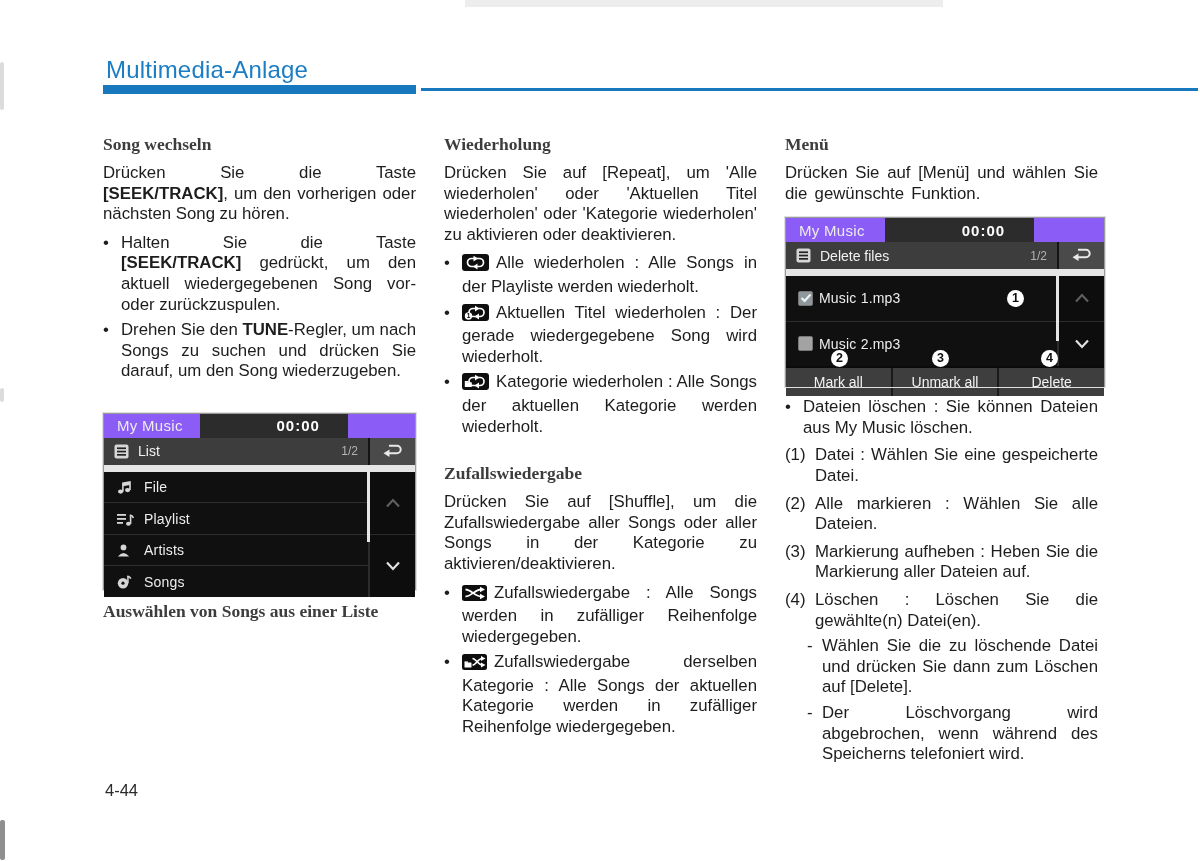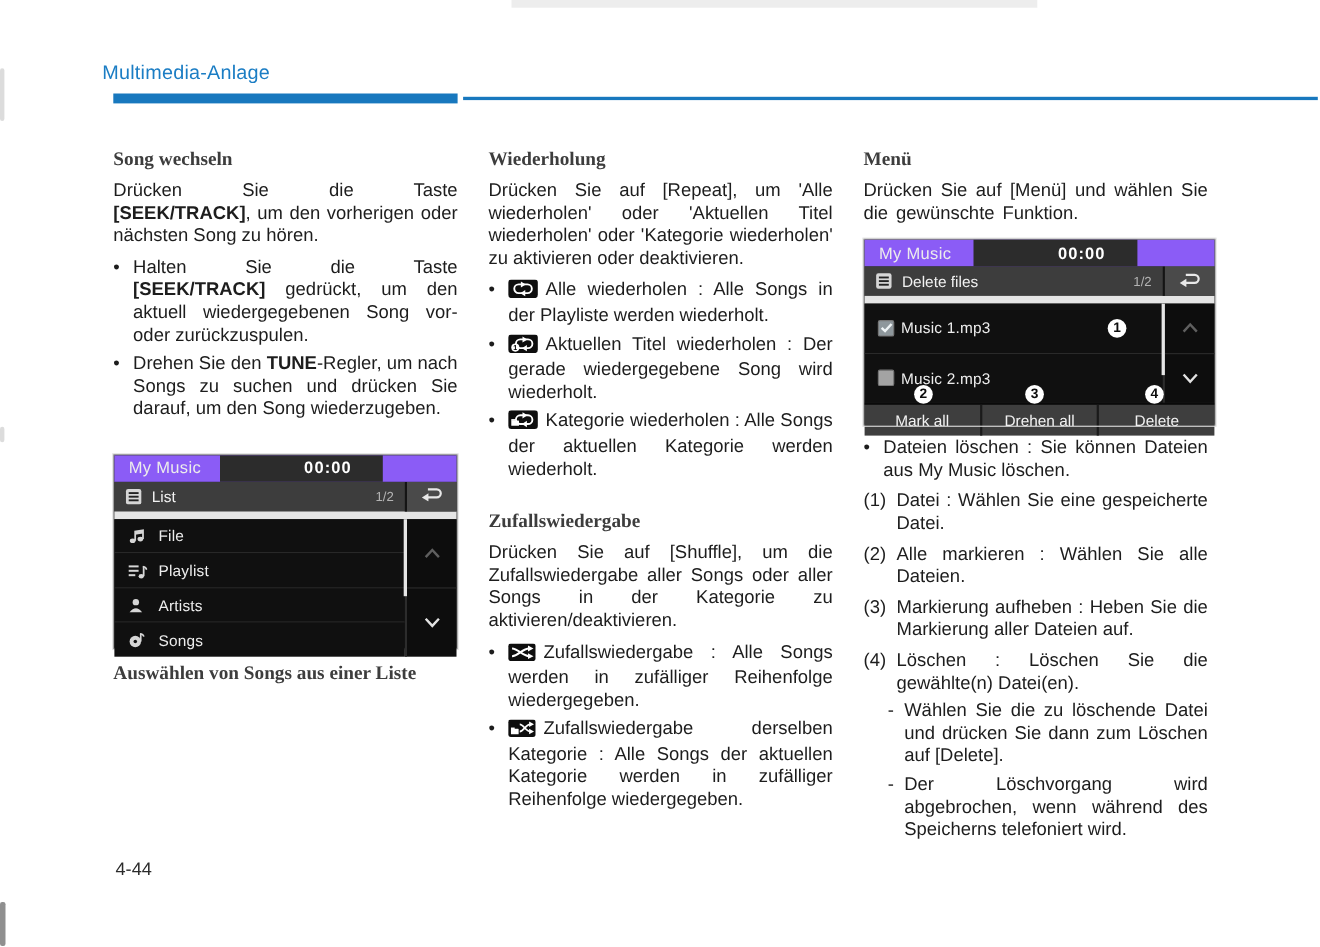--- a/index.html
+++ b/index.html
@@ -4,21 +4,21 @@
 <style>
   html,body{margin:0;padding:0;background:#ffffff;}
   .page{position:relative;width:1200px;height:861px;background:#fff;overflow:hidden;
         font-family:"Liberation Sans",sans-serif;color:#1d1d1d;}
 
   
   .strip-top{position:absolute;left:465px;top:0;width:478px;height:7px;background:#ededed;}
   .smudge{position:absolute;background:#b9b9b9;border-radius:2px;}
 
   
-  .hd-title{position:absolute;left:93px;top:56px;font-size:18px;color:#1b7dc4;letter-spacing:.2px;}
+  .hd-title{position:absolute;left:106px;top:56px;font-size:24px;color:#1b7dc4;letter-spacing:.2px;}
   .rule-thick{position:absolute;left:103px;top:85px;width:313px;height:9px;background:#1878be;}
   .rule-thin{position:absolute;left:421px;top:88px;width:777px;height:3px;background:#1878be;}
 
   .pageno{position:absolute;left:105px;top:781px;font-size:16.5px;color:#2b2b2b;}
 
   .col{position:absolute;top:133px;width:313px;}
   .c1{left:103px;} .c2{left:444px;} .c3{left:785px;}
 
   h2{font-family:"Liberation Serif",serif;font-weight:bold;color:#3d3d3d;
      font-size:17.5px;line-height:23px;margin:0 0 7px 0;}
@@ -319,21 +319,21 @@
           </div>
           <div class="scr-btn">
             <svg width="16" height="10" viewBox="0 0 16 10">
                 <path d="M2 1.5 L8 8 L14 1.5" fill="none" stroke="#e2e2e2" stroke-width="2.2"></path>
               </svg>
           </div>
         </div>
       </div>
       <div class="dev-buttons">
         <div class="dev-btn">Mark all</div>
-        <div class="dev-btn">Drehen all</div>
+        <div class="dev-btn">Unmark all</div>
         <div class="dev-btn">Delete</div>
       </div>
       <span class="callout co-b co-2">2</span>
       <span class="callout co-b co-3">3</span>
       <span class="callout co-b co-4">4</span>
     </div>
 
     <div class="bullet" style="margin-top:10px;">
       <span class="mark"></span>
       <div class="btxt">Dateien löschen : Sie können Dateien aus My Music löschen.</div>

